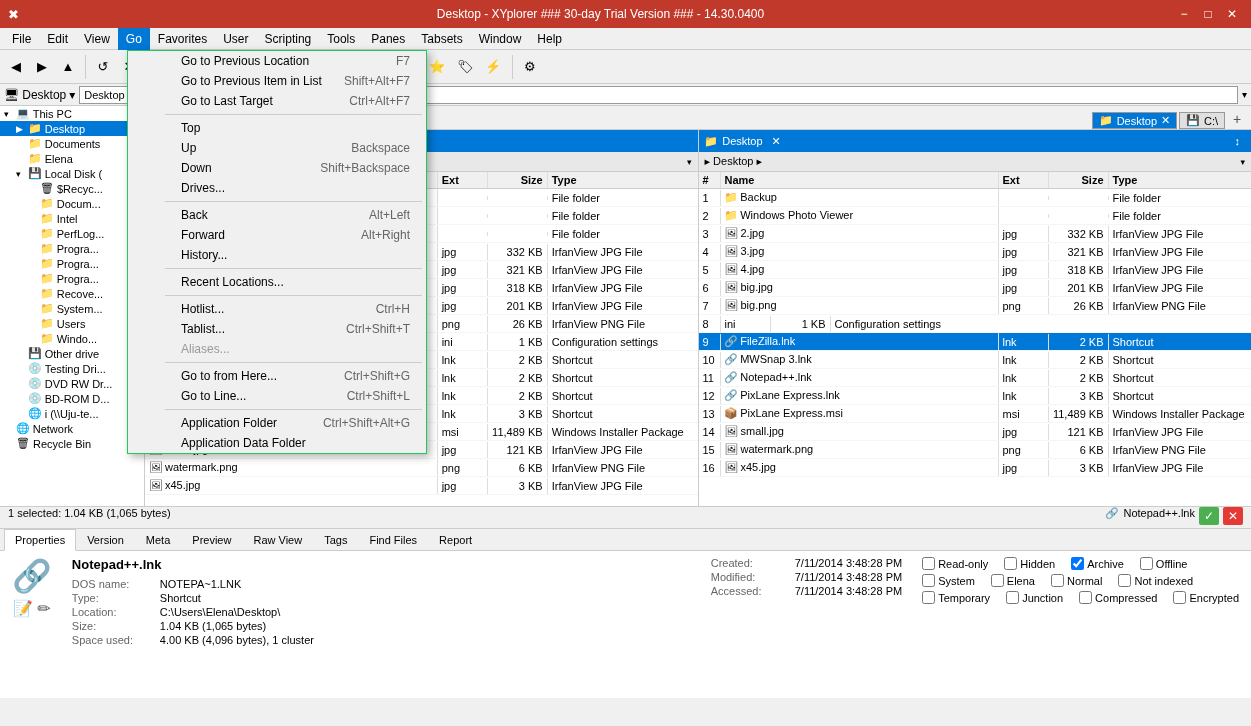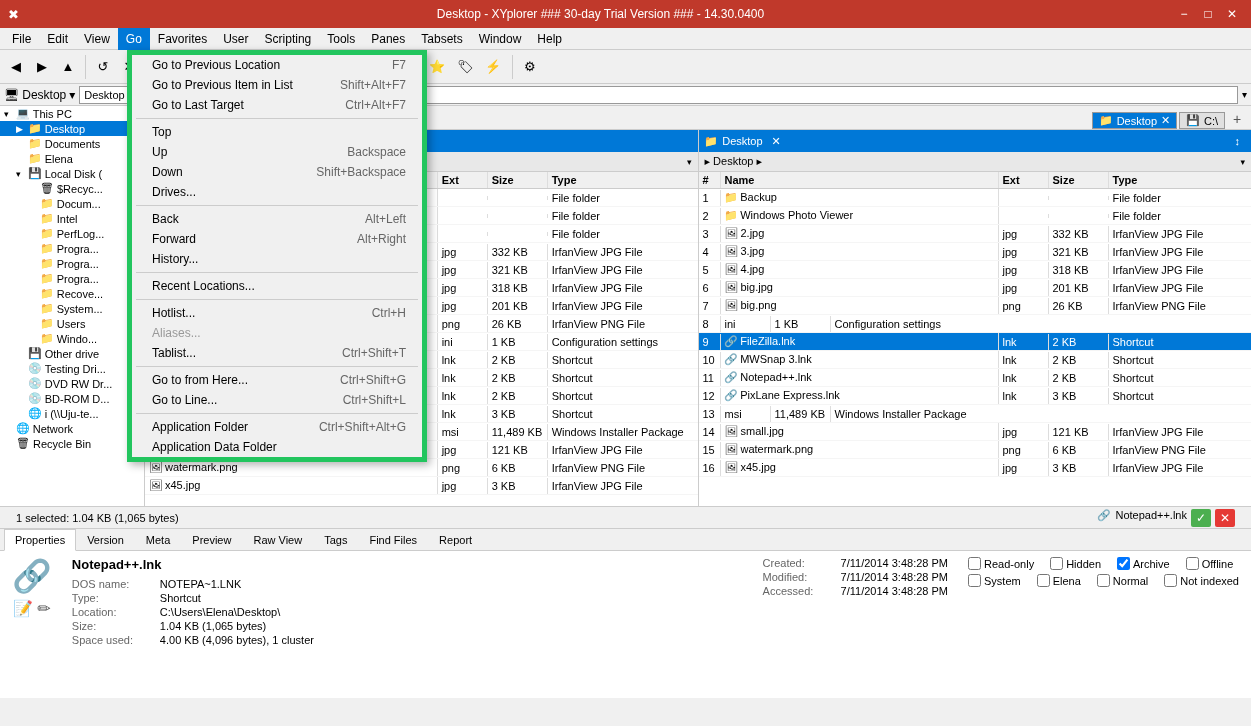--- a/index.html
+++ b/index.html
@@ -192,21 +192,21 @@
     .file-list-header {
       display: flex;
       background: #f0f0f0;
       border-bottom: 1px solid #ccc;
       font-size: 11px;
       font-weight: bold;
     }
     .col-num { width: 22px; padding: 2px 4px; border-right: 1px solid #ddd; }
     .col-name { flex: 2; padding: 2px 4px; border-right: 1px solid #ddd; }
     .col-ext { width: 50px; padding: 2px 4px; border-right: 1px solid #ddd; }
-    .col-size { width: 60px; padding: 2px 4px; border-right: 1px solid #ddd; }
+    .col-size { width: 60px; padding: 2px 4px; border-right: 1px solid #ddd; text-align: right; }
     .col-type { flex: 1; padding: 2px 4px; }
 
     .file-list {
       flex: 1;
       overflow-y: auto;
       font-size: 11px;
     }
     .file-row {
       display: flex;
       align-items: center;
@@ -216,22 +216,22 @@
     }
     .file-row.selected { background: #0078d7; color: white; }
     .file-icon { font-size: 11px; margin-right: 2px; }
 
     
     #statusbar {
       height: 22px;
       background: #f0f0f0;
       border-top: 1px solid #ccc;
       display: flex;
-      align-items: center;
-      padding: 0 16px;
+      align-items: flex-start;
+      padding: 0 8px;
       font-size: 11px;
       gap: 19px;
     }
     .status-right { margin-left: auto; display: flex; gap: 4px; }
     .status-icon-btn {
       width: 20px; height: 18px;
       background: #4CAF50;
       border: none;
       color: white;
       cursor: pointer;
@@ -292,39 +292,40 @@
       color: #555;
     }
 
     .preview-details { flex: 1; display: flex; flex-direction: column; gap: 2px; }
     .preview-title { font-weight: bold; font-size: 13px; margin-bottom: 4px; }
     .preview-row { display: flex; gap: 8px; }
     .preview-label { width: 80px; color: #666; }
     .preview-value { color: #000; }
 
     .preview-dates { display: flex; flex-direction: column; gap: 2px; }
-    .preview-date-row { display: flex; gap: 8px; }
+    .preview-date-row { display: flex; gap: 14px; }
     .preview-date-label { width: 70px; color: #666; }
 
     .preview-checkboxes { display: flex; flex-direction: column; gap: 4px; }
     .check-row { display: flex; gap: 16px; }
     .check-item { display: flex; align-items: center; gap: 3px; }
     .check-item input { margin: 0; }
 
     
     #go-menu {
       position: absolute;
       top: 50px;
       left: 127px;
       background: #f0f0f0;
-      border: 5px solid #22c55e;
+      border: 1px solid #22c55e;
       box-shadow: 3px 3px 8px rgba(0,0,0,0.3);
       min-width: 300px;
       z-index: 1000;
       font-size: 12px;
+      padding-left: 33px;
     }
     .go-menu-item {
       display: flex;
       align-items: center;
       justify-content: space-between;
       padding: 3px 16px 3px 20px;
       cursor: pointer;
       white-space: nowrap;
     }
     .go-menu-item.disabled { color: #999; cursor: default; }
@@ -827,20 +828,23 @@
       <div class="col-num">12</div>
       <div class="col-name">
         <span class="file-icon">🔗</span>PixLane Express.lnk
       </div>
       <div class="col-ext">lnk</div>
       <div class="col-size">3 KB</div>
       <div class="col-type">Shortcut</div>
     </div>
             <div class="file-row">
       <div class="col-num">13</div>
+      <div class="col-name">
+        <span class="file-icon">📦</span>PixLane Express.msi
+      </div>
       <div class="col-ext">msi</div>
       <div class="col-size">11,489 KB</div>
       <div class="col-type">Windows Installer Package</div>
     </div>
             <div class="file-row">
       <div class="col-num">14</div>
       <div class="col-name">
         <span class="file-icon">🖼</span>small.jpg
       </div>
       <div class="col-ext">jpg</div>
@@ -967,20 +971,38 @@
           </label>
         <label class="check-item">
             <input type="checkbox" style="">
             <span>Normal</span>
           </label>
         <label class="check-item">
             <input type="checkbox" style="">
             <span>Not indexed</span>
           </label>
       </div>
+      <div class="check-row">
+        <label class="check-item">
+            <input type="checkbox" style="">
+            <span>Temporary</span>
+          </label>
+        <label class="check-item">
+            <input type="checkbox" style="">
+            <span>Junction</span>
+          </label>
+        <label class="check-item">
+            <input type="checkbox" style="">
+            <span>Compressed</span>
+          </label>
+        <label class="check-item">
+            <input type="checkbox" style="">
+            <span>Encrypted</span>
+          </label>
+      </div>
     </div>
   </div>
 </div>
 
 <div id="go-menu">
   <div class="go-menu-item">
     <span>Go to Previous Location</span>
     <span class="go-menu-shortcut">F7</span>
   </div>
   <div class="go-menu-item">
@@ -1023,29 +1045,29 @@
   </div>
   <div class="go-menu-separator"></div>
   <div class="go-menu-item">
     <span>Recent Locations...</span>
     <span class="go-menu-shortcut"></span>
   </div>
   <div class="go-menu-separator"></div>
   <div class="go-menu-item">
     <span>Hotlist...</span>
     <span class="go-menu-shortcut">Ctrl+H</span>
+  </div>
+  <div class="go-menu-item">
+    <span>Tablist...</span>
+    <span class="go-menu-shortcut">Ctrl+Shift+T</span>
   </div>
   <div class="go-menu-item disabled">
     <span>Aliases...</span>
     <span class="go-menu-shortcut"></span>
   </div>
-  <div class="go-menu-item">
-    <span>Tablist...</span>
-    <span class="go-menu-shortcut">Ctrl+Shift+T</span>
-  </div>
   <div class="go-menu-separator"></div>
   <div class="go-menu-item">
     <span>Go to from Here...</span>
     <span class="go-menu-shortcut">Ctrl+Shift+G</span>
   </div>
   <div class="go-menu-item">
     <span>Go to Line...</span>
     <span class="go-menu-shortcut">Ctrl+Shift+L</span>
   </div>
   <div class="go-menu-separator"></div>

